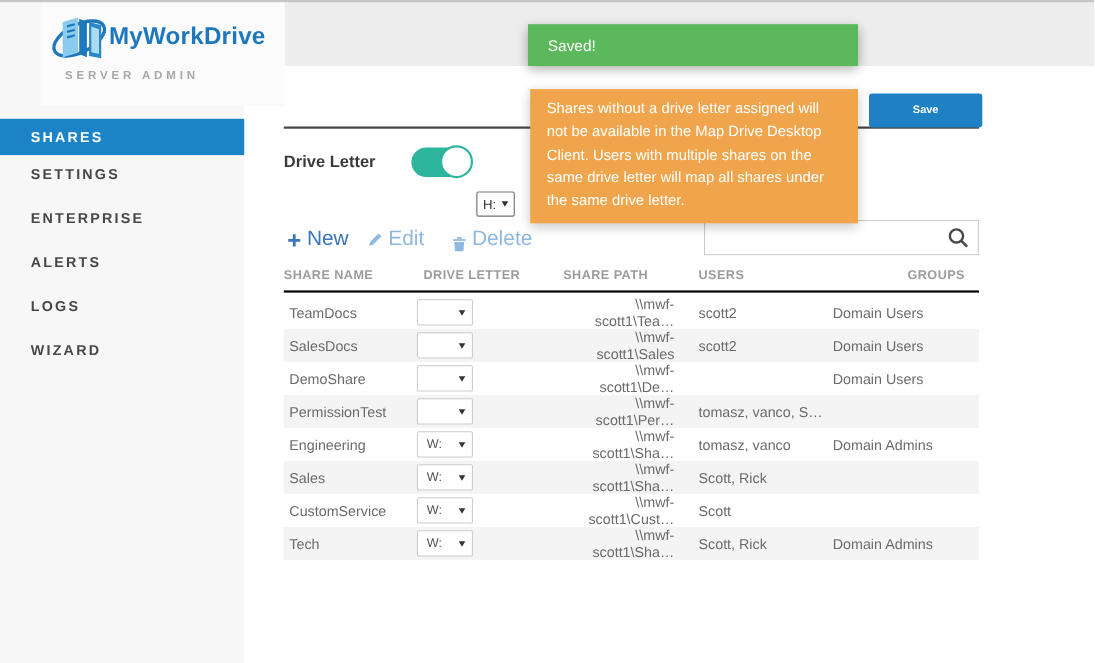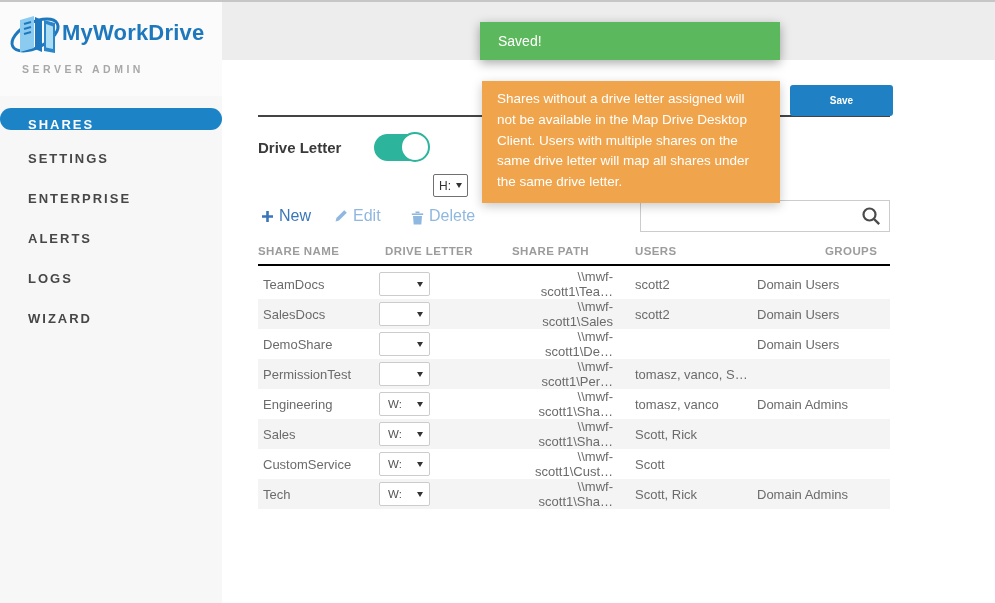--- a/index.html
+++ b/index.html
@@ -1,27 +1,27 @@
 <!DOCTYPE html>
 <html><head>
 <meta charset="utf-8">
 <style>
   * { margin:0; padding:0; box-sizing:border-box; }
   body { font-family:"Liberation Sans", sans-serif; background:#fff; }
   .page { position:relative; width:995px; height:603px; overflow:hidden; background:#fff; }
   .top-line { position:absolute; left:0; top:0; width:995px; height:2px; background:#c6c6c6; z-index:60; }
 
   
-  .sidebar { position:absolute; left:0; top:0; width:222px; height:603px; background:#f7f7f7; z-index:5; }
+  .sidebar { position:absolute; left:0; top:0; width:222px; height:603px; background:#f7f7f7; z-index:5;padding-left:37px; }
   .logo-area { position:relative; width:222px; height:96px; background:#fbfbfb; }
   .logo-icon { position:absolute; left:8px; top:8px; }
   .logo-title { position:absolute; left:62px; top:20px; font-size:22px; font-weight:bold; color:#1e78bd; letter-spacing:0.2px; }
   .logo-subtitle { position:absolute; left:22px; top:63px; font-size:10.5px; font-weight:bold; color:#a8a8a8; letter-spacing:3.5px; }
   .nav-item { position:absolute; left:0; width:222px; padding-left:28px; font-size:13px; font-weight:bold; letter-spacing:2px; color:#474747; cursor:pointer; }
-  .nav-item.active { background:#1c84c6; color:#fff; height:22px; line-height:33px; top:108px;border-radius:14px; }
+  .nav-item.active { background:#1c84c6; color:#fff; height:33px; line-height:33px; top:108px; }
   .ni-settings   { top:151px; } .ni-enterprise { top:191px; }
   .ni-alerts     { top:231px; } .ni-logs       { top:271px; }
   .ni-wizard     { top:311px; }
 
   
   .topbar { position:absolute; left:222px; top:0; width:773px; height:60px; background:#ededed; }
 
   
   .page-title { position:absolute; left:258px; top:88px; font-size:16.5px; font-weight:bold; color:#3a3a3a; letter-spacing:0.5px; z-index:10; }
   .title-rule { position:absolute; left:258px; top:115px; width:632px; height:2px; background:#444; z-index:8; }
@@ -34,21 +34,21 @@
   
   .drive-letter-label { position:absolute; left:258px; top:139px; font-size:15px; font-weight:bold; color:#3a3a3a; }
   .toggle { position:absolute; left:374px; top:134px; width:54px; height:27px; background:#2cb49c; border-radius:14px; cursor:pointer; z-index:10; }
   .toggle-knob { position:absolute; right:-2px; top:-2px; width:30px; height:30px; background:#fff; border:2px solid #2cb49c; border-radius:50%; }
   .home-folder-label { position:absolute; left:258px; top:178px; font-size:13.5px; font-weight:bold; color:#3a3a3a; }
   .home-select { position:absolute; left:433px; top:174px; width:35px; height:23px; background:#fff; border:1px solid #707070; border-radius:2px; display:flex; align-items:center; padding:0 5px; cursor:pointer; z-index:10; }
   .home-select .hs-val { font-size:12px; color:#333; }
   .caret { width:0; height:0; border-left:3.5px solid transparent; border-right:3.5px solid transparent; border-top:5px solid #333; margin-left:auto; }
 
   
-  .toolbar-link { position:absolute; top:207px; display:flex; align-items:center; gap:5px; font-size:16px; cursor:pointer; }
+  .toolbar-link { position:absolute; top:207px; display:flex; align-items:center; gap:5px; font-size:19px; cursor:pointer; }
   .tl-new { left:261px; color:#3a76ba; }
   .tl-edit { left:334px; color:#8fb8e0; }
   .tl-delete { left:411px; color:#8fb8e0;align-items:flex-end; }
 
   
   .search-box { position:absolute; left:640px; top:200px; width:250px; height:32px; border:1px solid #ccc; background:#fff; display:flex; align-items:center; z-index:10; }
   .search-input { flex:1; border:none; outline:none; height:28px; padding:0 8px; font-size:13px; font-family:"Liberation Sans", sans-serif; background:transparent; }
   .search-icon { margin-right:8px; cursor:pointer; display:flex; }
 
   

